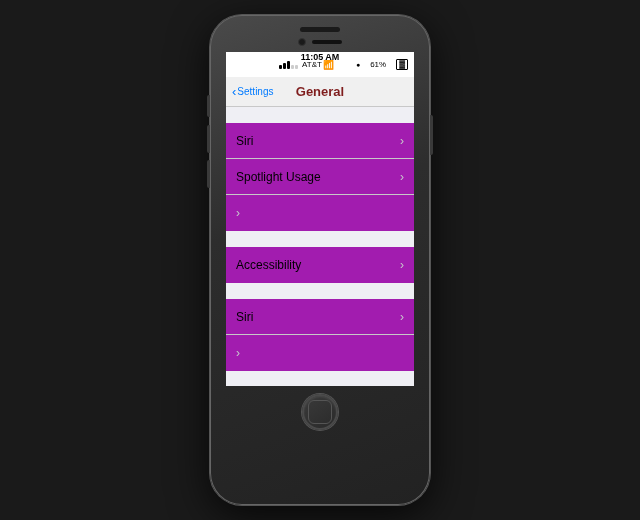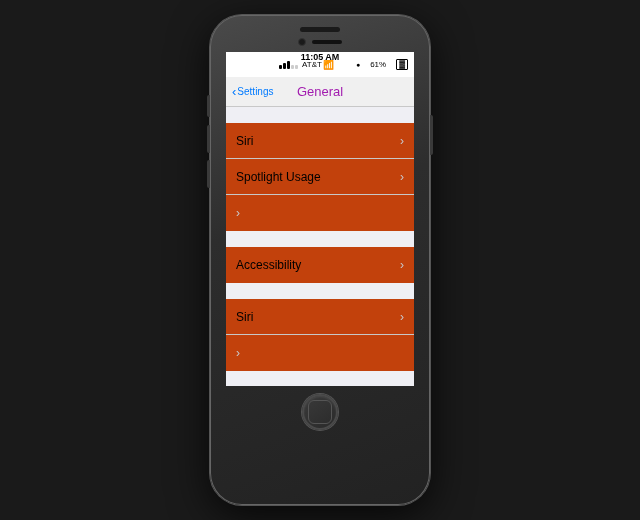--- a/index.html
+++ b/index.html
@@ -155,42 +155,42 @@
       align-items: center;
       color: #007aff;
       font-size: 11px;
     }
     .back-chevron {
       font-size: 13px;
       margin-right: 1px;
     }
     .nav-title {
       font-size: 13px;
-      font-weight: 400;
-      color: #a21caf;
+      font-weight: 700;
+      color: #7f1d1d;
     }
 
     
     .settings-list {
       background: #efeff4;
       flex: 1;
       overflow-y: auto;
     }
 
     .section {
       margin-bottom: 0;
     }
 
     .section-gap {
       height: 16px;
       background: #efeff4;
     }
 
     .list-item {
-      background: #c2410c;
+      background: #a21caf;
       height: 36px;
       display: flex;
       align-items: center;
       justify-content: space-between;
       padding: 0 10px;
       border-bottom: 1px solid #c8c8c8;
       cursor: pointer;
     }
     .list-item:last-child {
       border-bottom: none;

